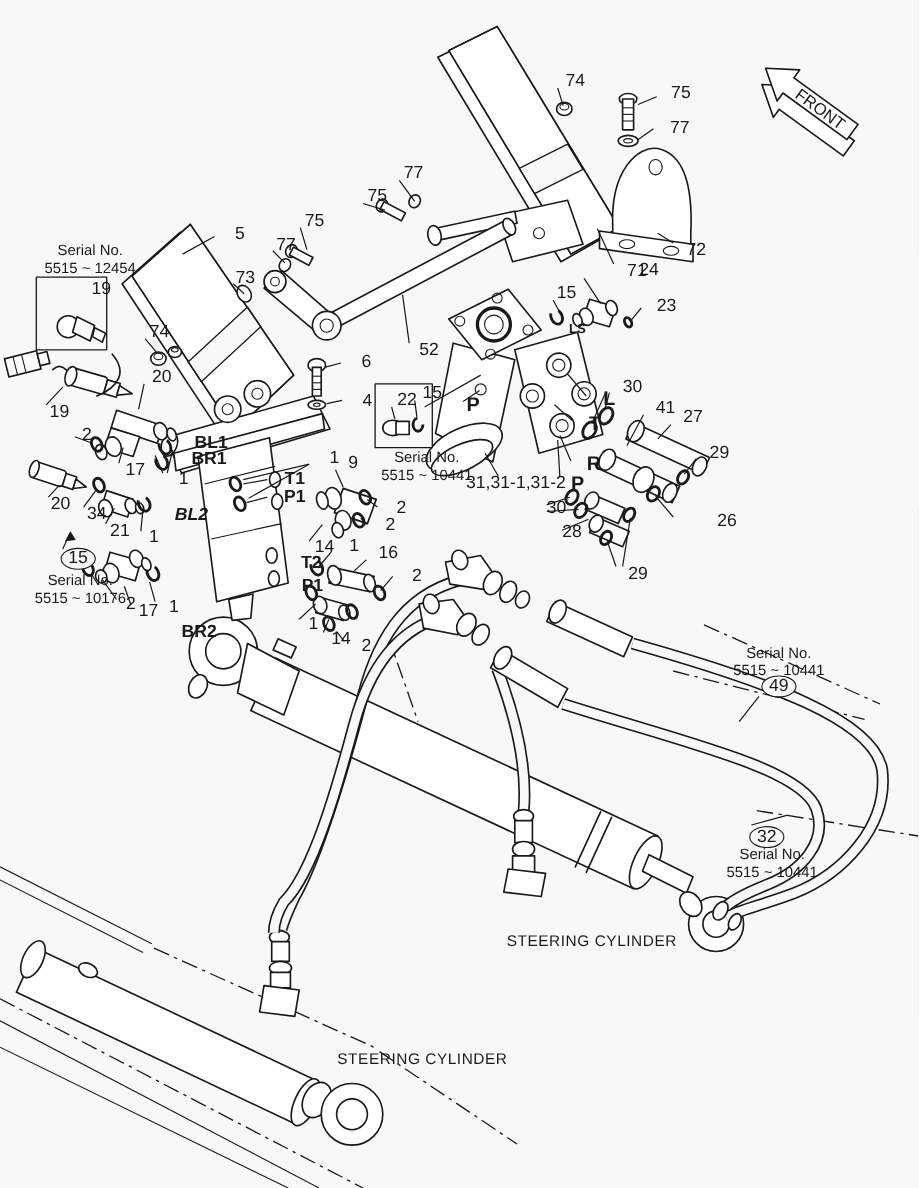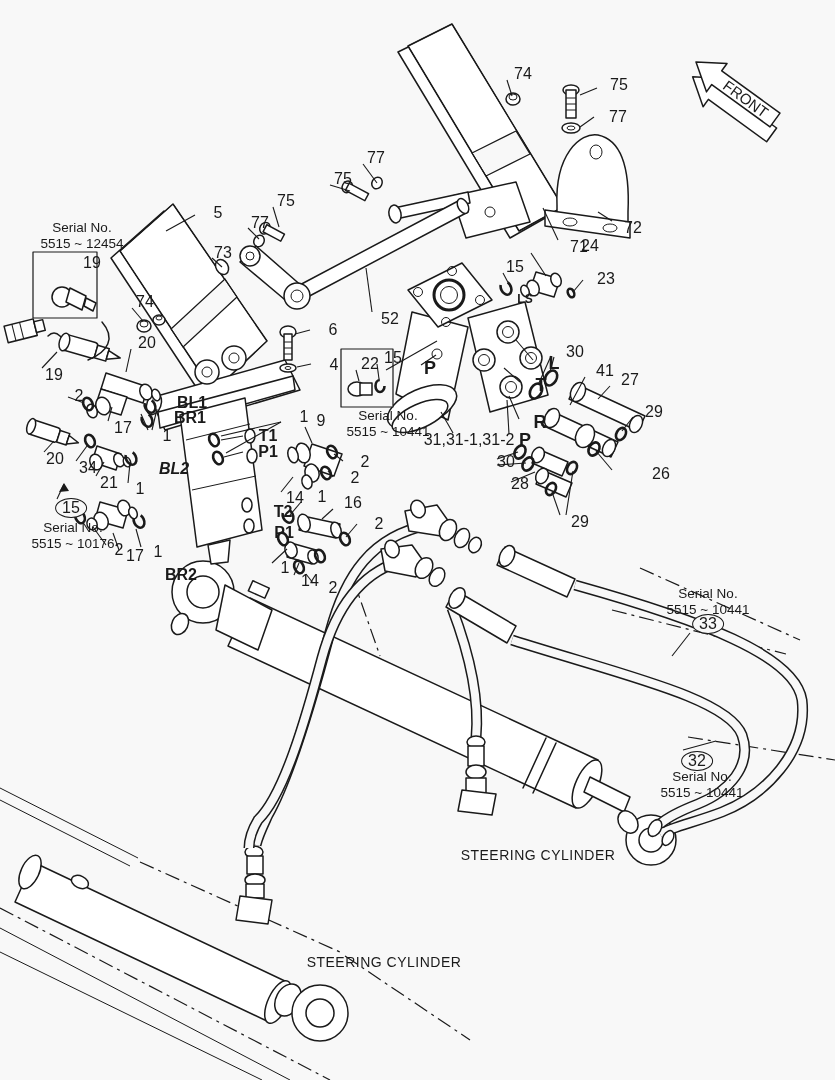--- a/index.html
+++ b/index.html
@@ -511,21 +511,21 @@
       <span class="plabel" style="left: 589px; top: 371px;">41</span>
       <span class="plabel" style="left: 614px; top: 380px;">27</span>
       <span class="plabel bold" style="left: 525px; top: 385px; font-size: 18px;">T</span>
       <span class="plabel" style="left: 638px; top: 412px;">29</span>
       <span class="plabel bold" style="left: 524px; top: 422px; font-size: 18px;">R</span>
       <span class="plabel" style="left: 490px; top: 462px;">30</span>
       <span class="plabel" style="left: 617px; top: 474px; margin-left: 28px;">26</span>
       <span class="plabel" style="left: 504px; top: 484px;">28</span>
       <span class="plabel" style="left: 564px; top: 522px;">29</span>
       <span class="plabel circled" style="left: 55px; top: 508px;">15</span>
-      <span class="plabel circled" style="left: 692px; top: 624px;">33</span>
+      <span class="plabel circled" style="left: 692px; top: 624px;">49</span>
       <span class="plabel circled" style="left: 681px; top: 761px;">32</span>
       <span class="plabel" style="left: 522px; top: 855px; font-size: 14px; letter-spacing: 0.5px;">STEERING CYLINDER</span>
       <span class="plabel" style="left: 368px; top: 962px; font-size: 14px; letter-spacing: 0.5px;">STEERING CYLINDER</span>
       <div class="serial-note" style="left: 66px; top: 236px;">
         <div>Serial No.</div>
         <div>5515 ~ 12454</div>
       </div>
       <div class="serial-note" style="left: 57px; top: 536px;">
         <div>Serial No.</div>
         <div>5515 ~ 10176</div>

